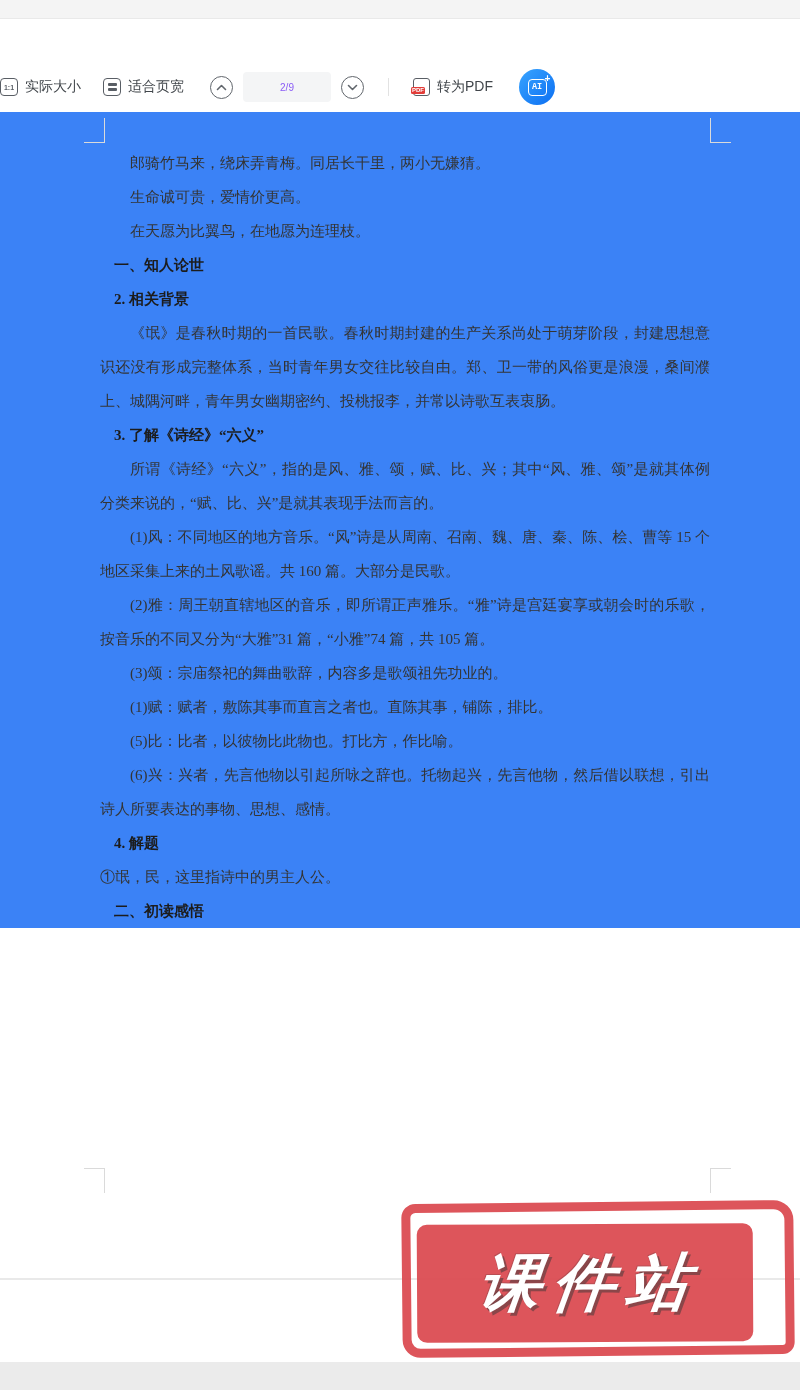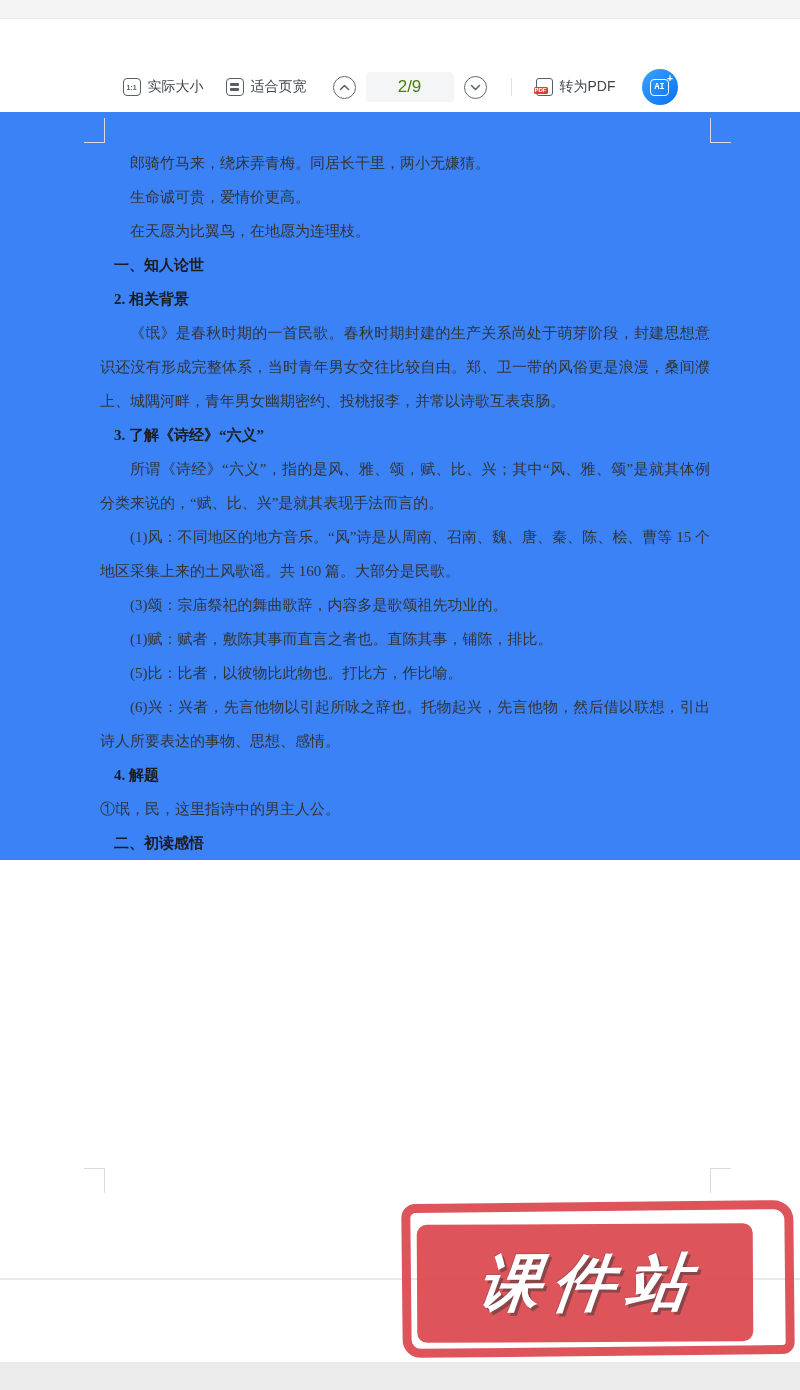--- a/index.html
+++ b/index.html
@@ -6,33 +6,33 @@
   body{
     width:800px;height:1390px;position:relative;overflow:hidden;
     background:#ffffff;font-family:"Liberation Sans",sans-serif;
   }
   
   .top-strip{position:absolute;top:0;left:0;width:800px;height:18px;
     background:#f4f4f4;border-bottom:1px solid #e9e9e9;}
   
   .toolbar{position:absolute;top:62px;left:0;width:800px;height:50px;
     background:#fff;border-bottom:1px solid #ececec;
-    display:flex;align-items:center;justify-content:center;}
+    display:flex;align-items:center;justify-content:flex-start;}
   .tb-item{display:flex;align-items:center;gap:7px;color:#41464b;font-size:14px;cursor:pointer;}
   .icon-11{width:16px;height:16px;border:1.6px solid #595e65;border-radius:4px;
     display:flex;align-items:center;justify-content:center;
     font-size:7px;font-weight:bold;color:#595e65;letter-spacing:0;}
   .icon-fit{width:16px;height:16px;border:1.6px solid #595e65;border-radius:4px;
     display:flex;flex-direction:column;align-items:center;justify-content:center;gap:2px;}
   .icon-fit i{display:block;width:9px;height:3px;background:#595e65;border-radius:1px;}
   .circle-btn{width:21px;height:21px;border-radius:50%;border:1.5px solid #61666c;
     display:flex;align-items:center;justify-content:center;cursor:pointer;}
   .page-box{width:88px;height:30px;background:#f4f5f6;border-radius:4px;
     display:flex;align-items:center;justify-content:center;
-    font-size:17px;color:#4d7c0f;margin:0 10px;}
+    font-size:10px;color:#8b5cf6;margin:0 10px;}
   .divider{width:1px;height:18px;background:#e2e2e2;}
   .icon-pdf{width:15px;height:16px;border:1.5px solid #595e65;border-radius:3px;position:relative;}
   .pdf-badge{position:absolute;bottom:1px;left:-3px;background:#e23c39;color:#fff;
     font-size:6px;font-weight:bold;line-height:7px;padding:0 1px;border-radius:1.5px;}
   .ai-btn{width:36px;height:36px;border-radius:50%;
     background:linear-gradient(135deg,#38a4ff,#0c6ff2);
     display:flex;align-items:center;justify-content:center;cursor:pointer;}
   .ai-inner{width:17px;height:15px;border:1.6px solid #fff;border-radius:4px;
     color:#fff;font-size:8.5px;font-weight:bold;
     display:flex;align-items:center;justify-content:center;position:relative;font-family:Liberation Mono, monospace;}
@@ -113,20 +113,21 @@
   <div class="doc">
     <div class="blk b-p">郎骑竹马来，绕床弄青梅。同居长干里，两小无嫌猜。</div>
     <div class="blk b-p">生命诚可贵，爱情价更高。</div>
     <div class="blk b-p">在天愿为比翼鸟，在地愿为连理枝。</div>
     <div class="blk b-h">一、知人论世</div>
     <div class="blk b-h">2. 相关背景</div>
     <div class="blk b-p">《氓》是春秋时期的一首民歌。春秋时期封建的生产关系尚处于萌芽阶段，封建思想意识还没有形成完整体系，当时青年男女交往比较自由。郑、卫一带的风俗更是浪漫，桑间濮上、城隅河畔，青年男女幽期密约、投桃报李，并常以诗歌互表衷肠。</div>
     <div class="blk b-h">3. 了解《诗经》“六义”</div>
     <div class="blk b-p">所谓《诗经》“六义”，指的是风、雅、颂，赋、比、兴；其中“风、雅、颂”是就其体例分类来说的，“赋、比、兴”是就其表现手法而言的。</div>
     <div class="blk b-p">(1)风：不同地区的地方音乐。“风”诗是从周南、召南、魏、唐、秦、陈、桧、曹等 15 个地区采集上来的土风歌谣。共 160 篇。大部分是民歌。</div>
+    <div class="blk b-p">(2)雅：周王朝直辖地区的音乐，即所谓正声雅乐。“雅”诗是宫廷宴享或朝会时的乐歌，按音乐的不同又分为“大雅”31 篇，“小雅”74 篇，共 105 篇。</div>
     <div class="blk b-p">(3)颂：宗庙祭祀的舞曲歌辞，内容多是歌颂祖先功业的。</div>
     <div class="blk b-p">(1)赋：赋者，敷陈其事而直言之者也。直陈其事，铺陈，排比。</div>
     <div class="blk b-p">(5)比：比者，以彼物比此物也。打比方，作比喻。</div>
     <div class="blk b-p">(6)兴：兴者，先言他物以引起所咏之辞也。托物起兴，先言他物，然后借以联想，引出诗人所要表达的事物、思想、感情。</div>
     <div class="blk b-h">4. 解题</div>
     <div class="blk">①氓，民，这里指诗中的男主人公。</div>
     <div class="blk b-h">二、初读感悟</div>
   </div>
 </div>
 

